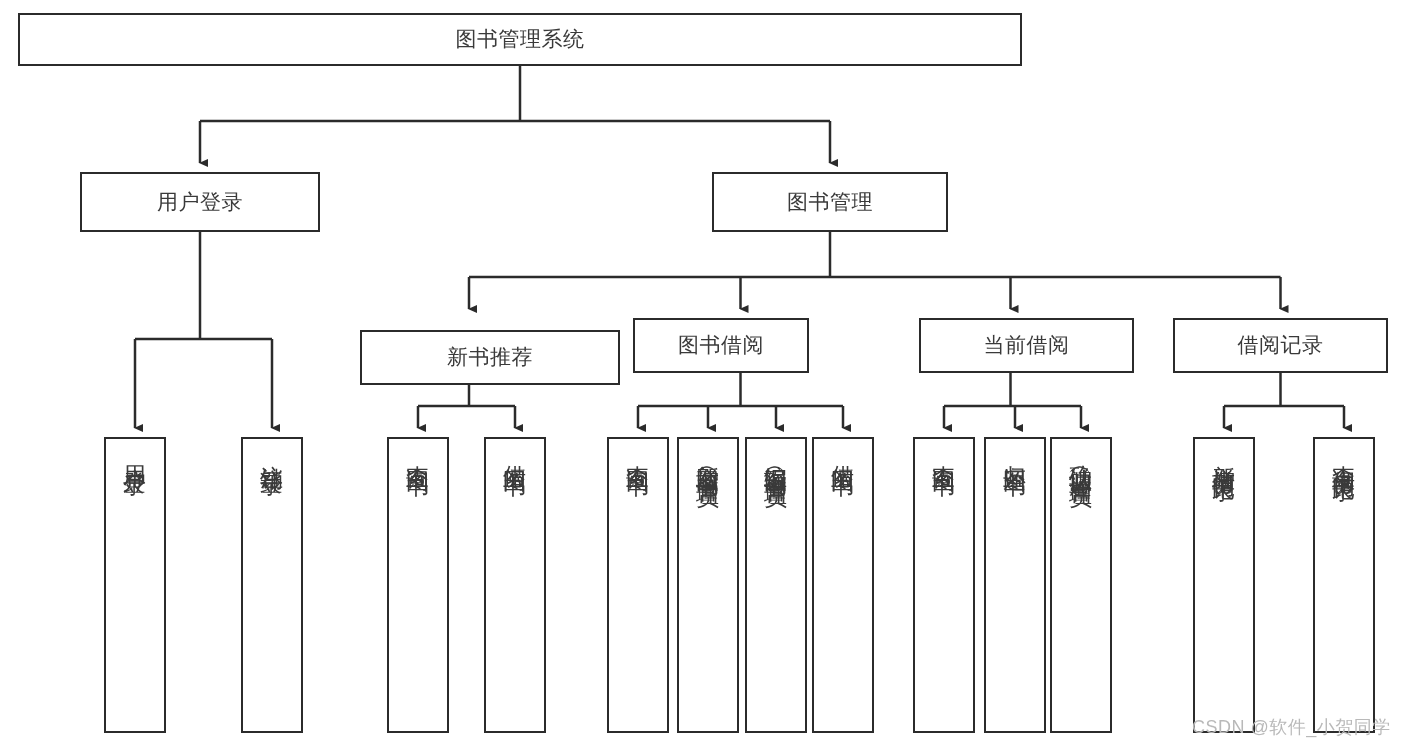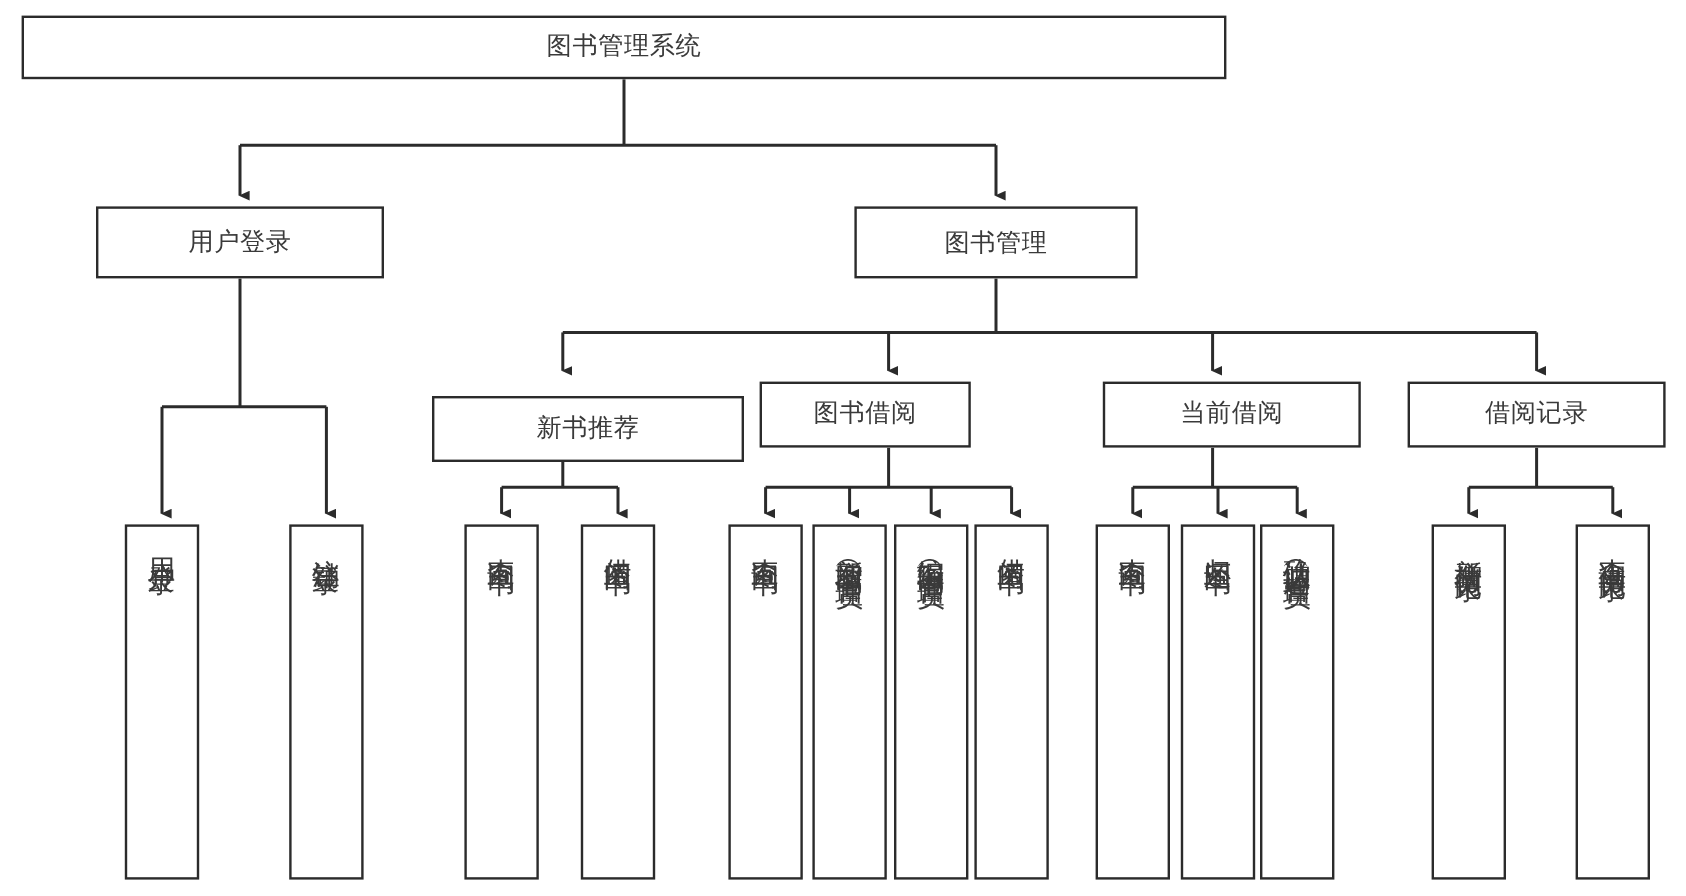--- a/index.html
+++ b/index.html
@@ -174,13 +174,14 @@
         <span class="node-label">确认归还（管理员）</span>
       </div>
       <div class="node-box node-v" style="left: 1193px; top: 437px; width: 62px; height: 296px;">
         <span class="node-label">新增借阅记录</span>
       </div>
       <div class="node-box node-v" style="left: 1313px; top: 437px; width: 62px; height: 296px;">
         <span class="node-label">查询借阅记录</span>
       </div>
     </div>
 
+  <div class="watermark" style="left:1192px; top:715px;">CSDN @软件_小贺同学</div>
 </div>
 
 </body></html>

